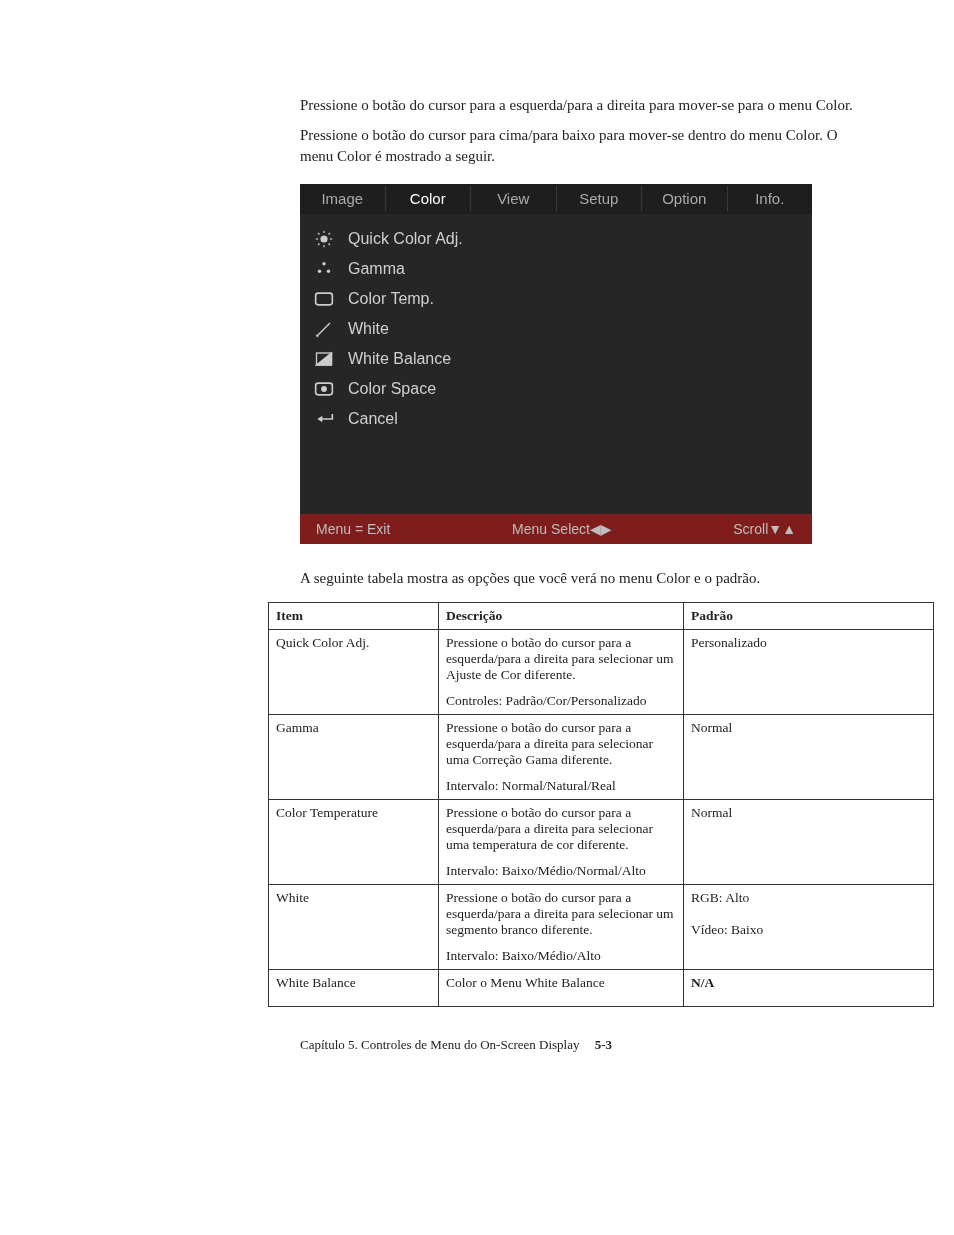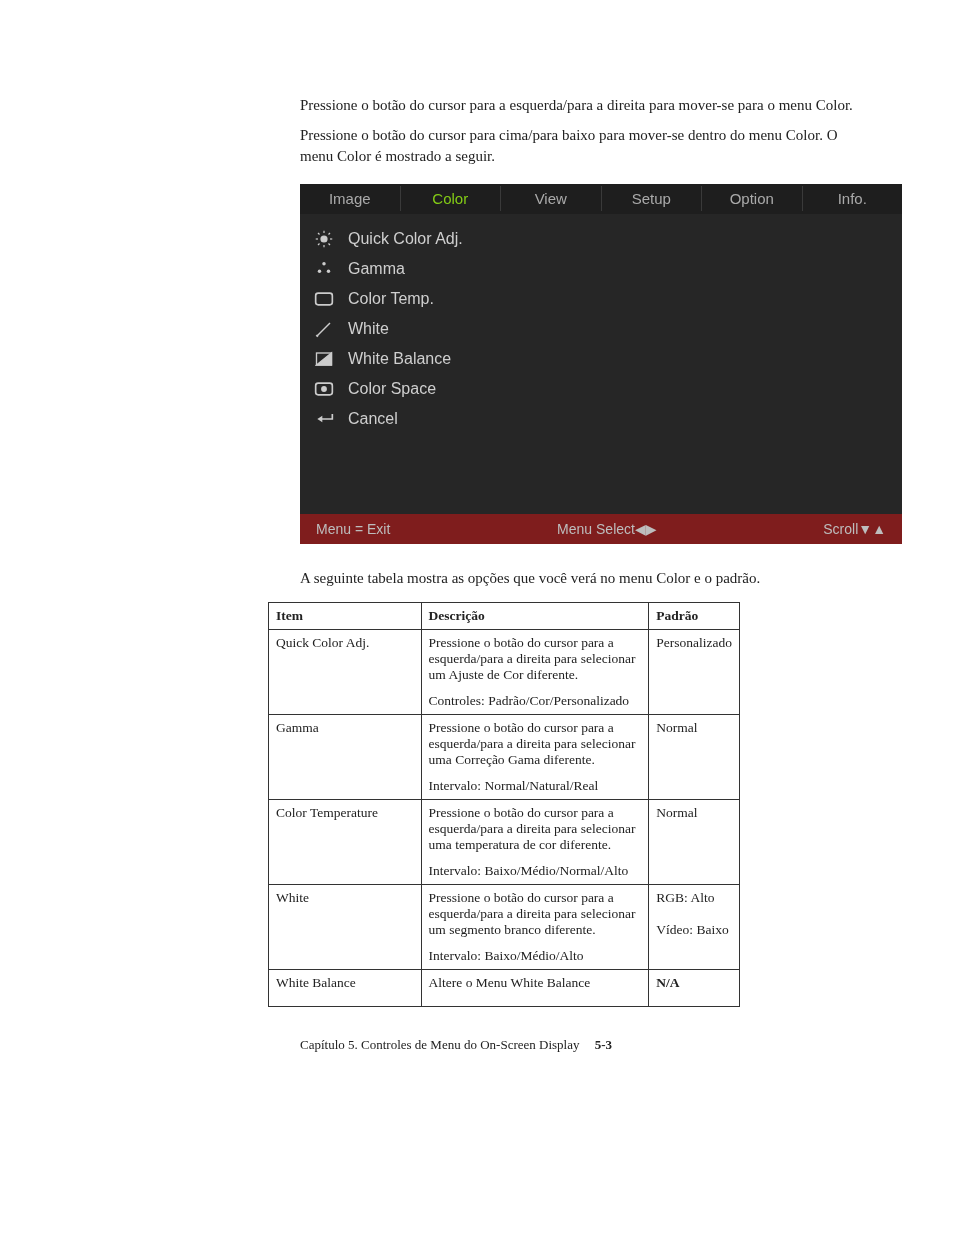--- a/index.html
+++ b/index.html
@@ -14,21 +14,21 @@
   }
   .page {
     padding: 95px 88px 40px 300px;
   }
   .para {
     margin: 0 0 10px 0;
     line-height: 1.35;
   }
   
   .osd {
-    width: 602px;
+    width: 512px;
     margin: 18px 0 24px 0;
     background: #262626;
     color: #c8c8c8;
     font-family: "Segoe UI Light", "Helvetica Neue", Arial, sans-serif;
     font-weight: 300;
     font-size: 16px;
   }
   .osd .tab-row {
     display: flex;
     height: 30px;
@@ -37,21 +37,21 @@
   }
   .osd .tab {
     flex: 1;
     text-align: center;
     border-right: 1px solid #3a3a3a;
     padding: 4px 0;
     color: #aaaaaa;
     font-size: 15px;
   }
   .osd .tab:last-child { border-right: none; }
-  .osd .tab.active { color: #84cc16; }
+  .osd .tab.active { color: #ffffff; }
   .osd .body {
     padding: 10px 12px 80px 12px;
   }
   .osd .item {
     display: flex;
     align-items: center;
     gap: 12px;
     padding: 5px 0;
     color: #cfcfcf;
   }
@@ -74,21 +74,21 @@
     color: #bdbdbd;
   }
   .osd .footer-mid, .osd .footer-right {
     display: flex;
     align-items: center;
   }
   
   .table-intro { margin-top: 6px; margin-bottom: 14px; }
   table.opt {
     border-collapse: collapse;
-    width: 472px;
+    width: 666px;
     font-size: 13.5px;
     margin-left: -32px;
   }
   table.opt th, table.opt td {
     border: 1px solid #333;
     padding: 5px 7px 5px 7px;
     vertical-align: top;
     text-align: left;
   }
   table.opt th { font-weight: bold; }
@@ -246,21 +246,21 @@
             <span class="desc-main">Pressione o botão do cursor para a esquerda/para a direita para selecionar um segmento branco diferente.</span>
             <span class="desc-range">Intervalo: Baixo/Médio/Alto</span>
           </td>
           <td style="white-space: pre-line;">RGB: Alto
 
 Vídeo: Baixo</td>
         </tr>
         <tr>
           <td>White Balance</td>
           <td>
-            <span class="desc-main">Altere o Menu White Balance</span>
+            <span class="desc-main">Color o Menu White Balance</span>
           </td>
           <td style="white-space: pre-line; font-weight: bold;">N/A</td>
         </tr>
       </tbody>
   </table>
 
   <div class="page-footer">
     <span>Capítulo 5. Controles de Menu do On-Screen Display</span>
     <span class="pagenum">5-3</span>
   </div>

